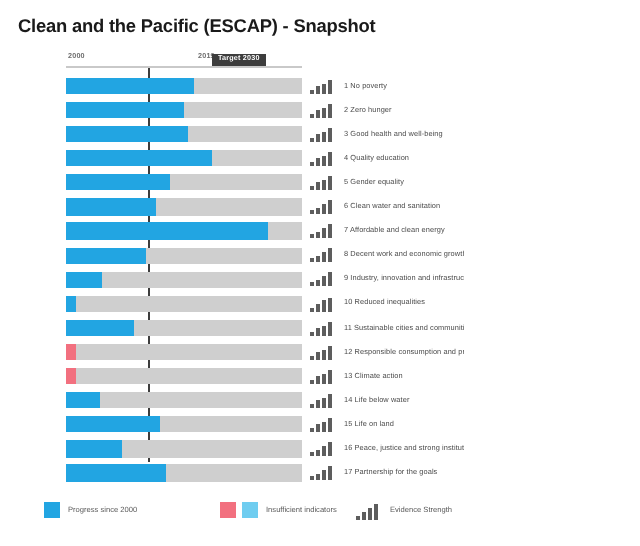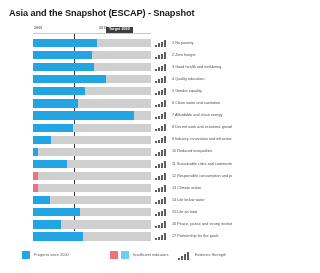--- a/index.html
+++ b/index.html
@@ -100,21 +100,21 @@
   #lg3 .evl i{position:absolute;bottom:0;width:2px;background:#5d5d5d;display:block;}
   #lg3 .evl i:nth-child(1){left:0;height:2.2px;}
   #lg3 .evl i:nth-child(2){left:3px;height:4px;}
   #lg3 .evl i:nth-child(3){left:6px;height:6px;}
   #lg3 .evl i:nth-child(4){left:9px;height:8px;}
   #lg3 .lgtxt{left:17px;}
 </style>
 </head>
 <body>
 
-<div id="title">Asia and the Snapshot (ESCAP) - Snapshot</div>
+<div id="title">Clean and the Pacific (ESCAP) - Snapshot</div>
 
 <div id="chart">
 
   <div id="axis">
     <span class="axlabel" id="ax-start">2000</span>
     <span class="axlabel" id="ax-mid">2019</span>
   </div>
   <div id="axis-rule"></div>
   <div id="badge">Target 2030</div>
   <div id="vline"></div>

